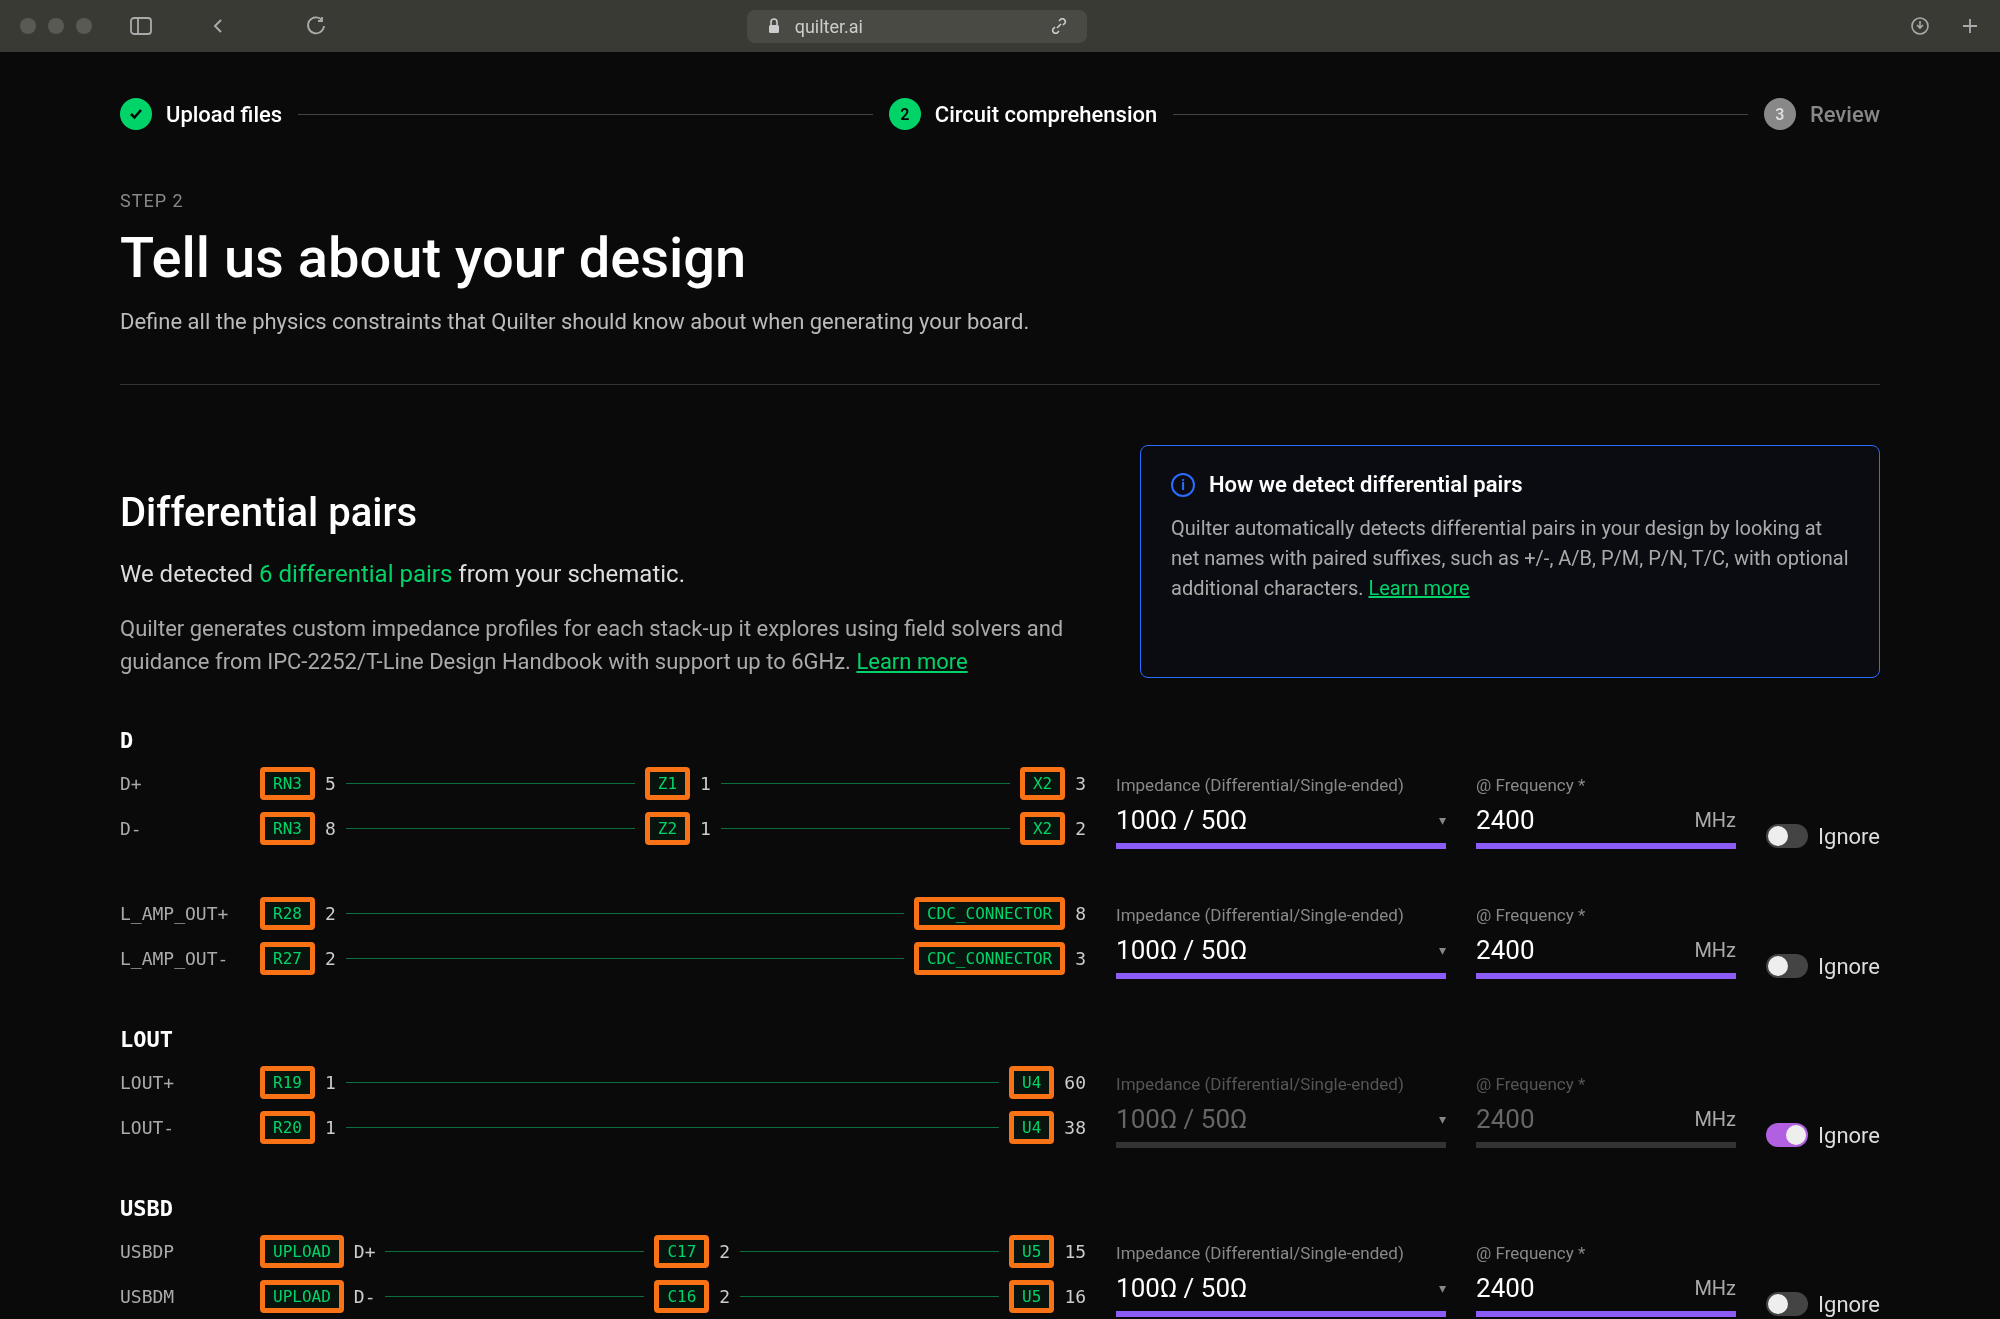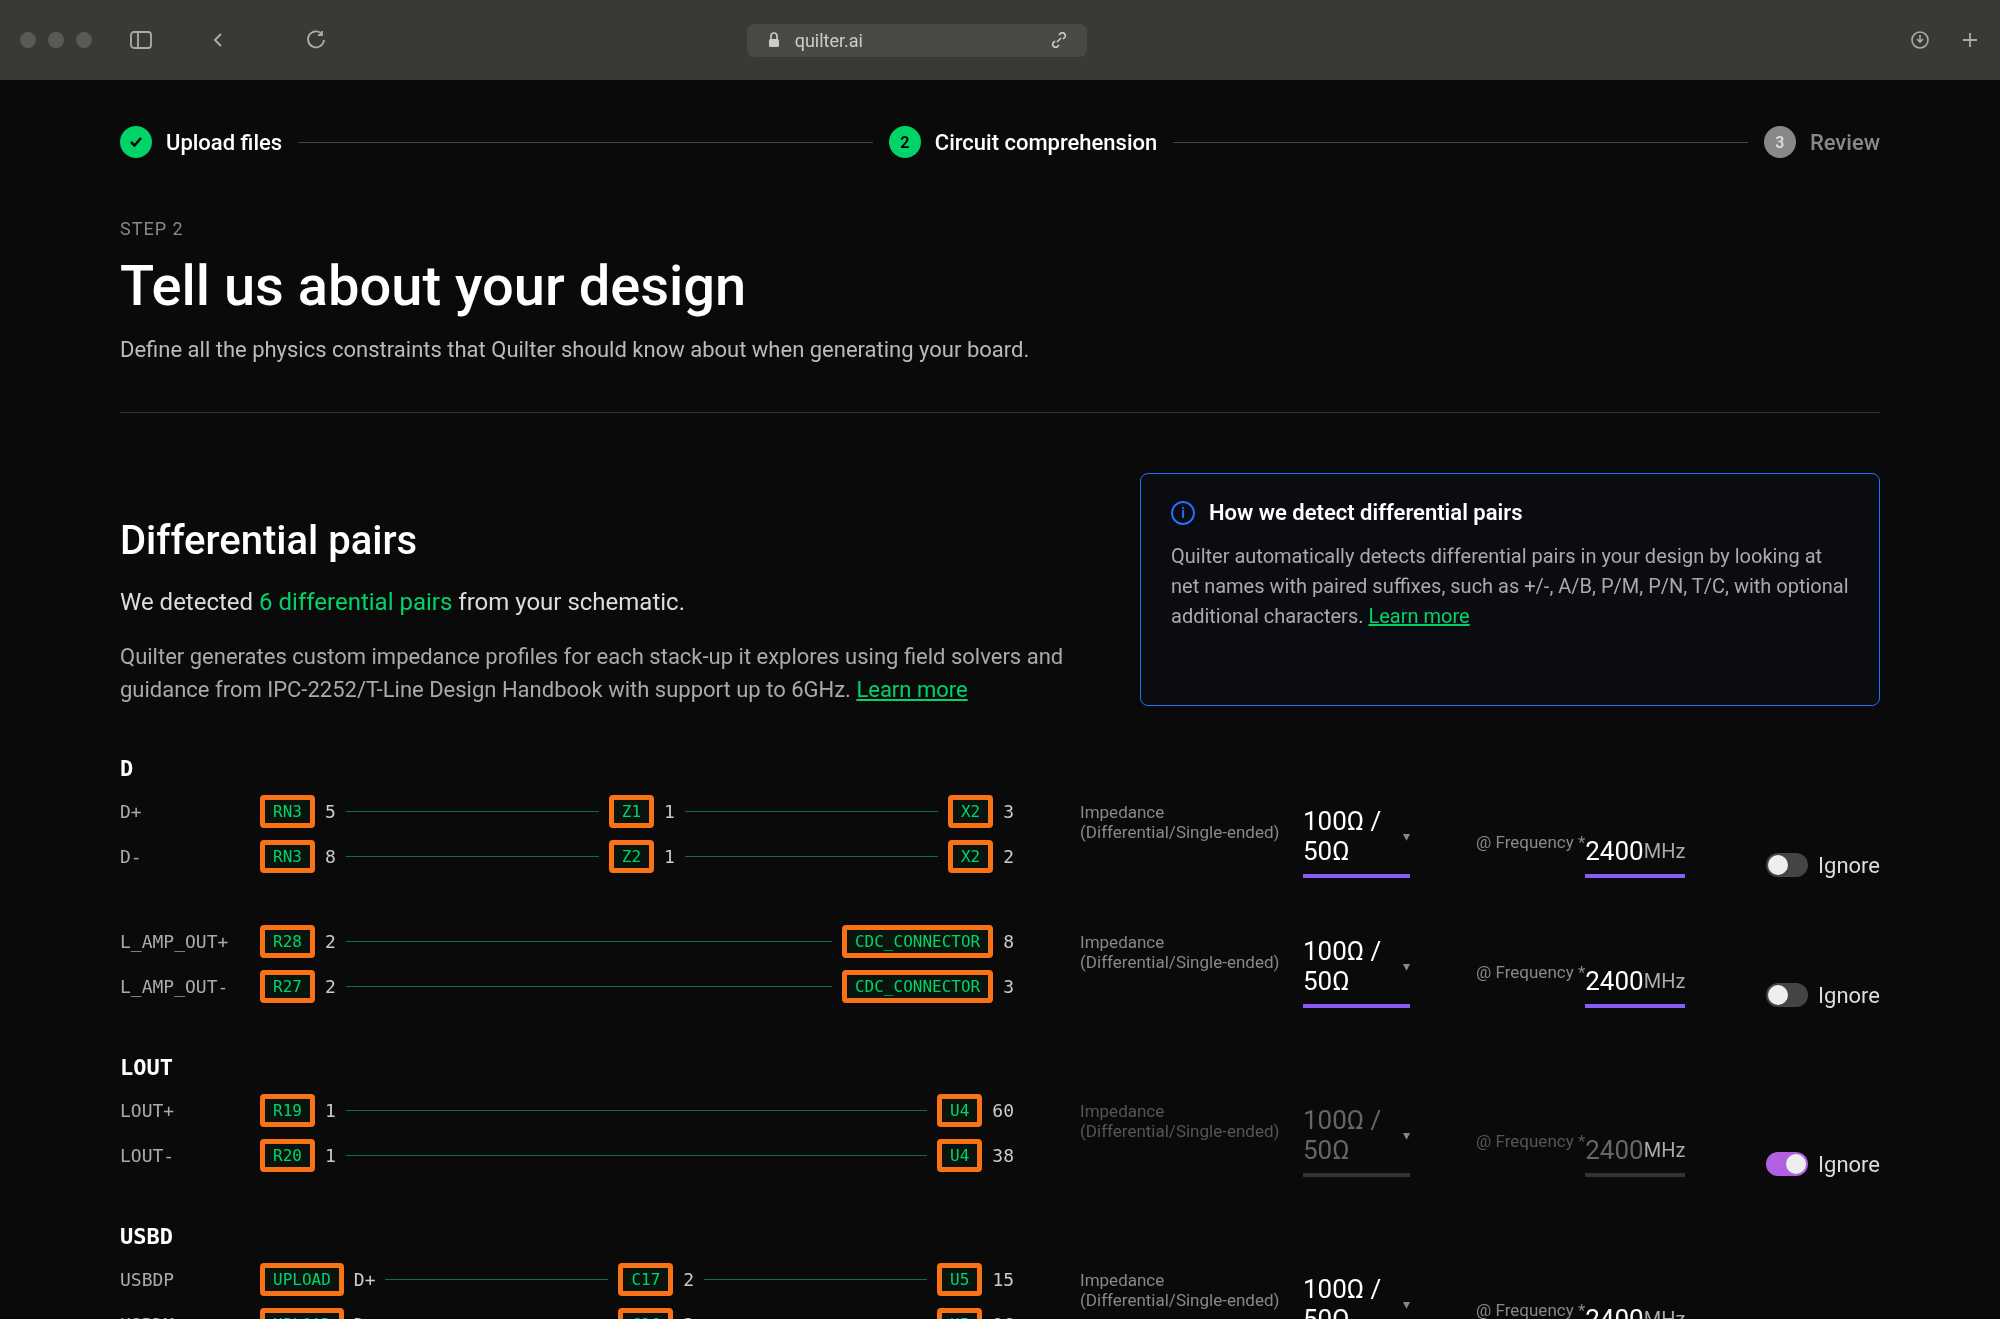--- a/index.html
+++ b/index.html
@@ -8,21 +8,21 @@
   color: #e0e0e0;
   font-family: -apple-system, BlinkMacSystemFont, "Segoe UI", Roboto, sans-serif;
   width: 2000px;
   height: 1319px;
   overflow: hidden;
 }
 
 
 .browser-chrome {
   background: #3a3a35;
-  height: 80px;
+  height: 52px;
   display: flex;
   align-items: center;
   padding: 0 20px;
   gap: 18px;
 }
 .traffic-lights { display: flex; gap: 12px; }
 .traffic-light { width: 16px; height: 16px; border-radius: 50%; background: #5a5a55; }
 .sidebar-icon { margin-left: 20px; color: #aaa; }
 .nav-back { margin-left: 40px; color: #aaa; }
 .nav-reload { margin-left: 60px; color: #aaa; }
@@ -201,32 +201,31 @@
   background: #0a7040;
 }
 
 .controls {
   display: flex;
   align-items: flex-end;
   gap: 30px;
 }
 .field {
   display: flex;
-  flex-direction: row;
-  margin-left: 36px;
+  flex-direction: column;
 }
 .field-label {
   font-size: 17px;
   color: #888;
   margin-bottom: 6px;
 }
 .field-value {
   font-size: 26px;
   color: #fff;
-  border-bottom: 4px solid #8b5cf6;
+  border-bottom: 6px solid #8b5cf6;
   padding: 4px 0 8px;
   display: flex;
   align-items: center;
   justify-content: space-between;
 }
 .field-dimmed .field-label { color: #555; }
 .field-dimmed .field-value { color: #666; border-bottom-color: #333; }
 .impedance-field { width: 330px; }
 .freq-field { width: 260px; }
 .unit { font-size: 20px; color: #aaa; }

